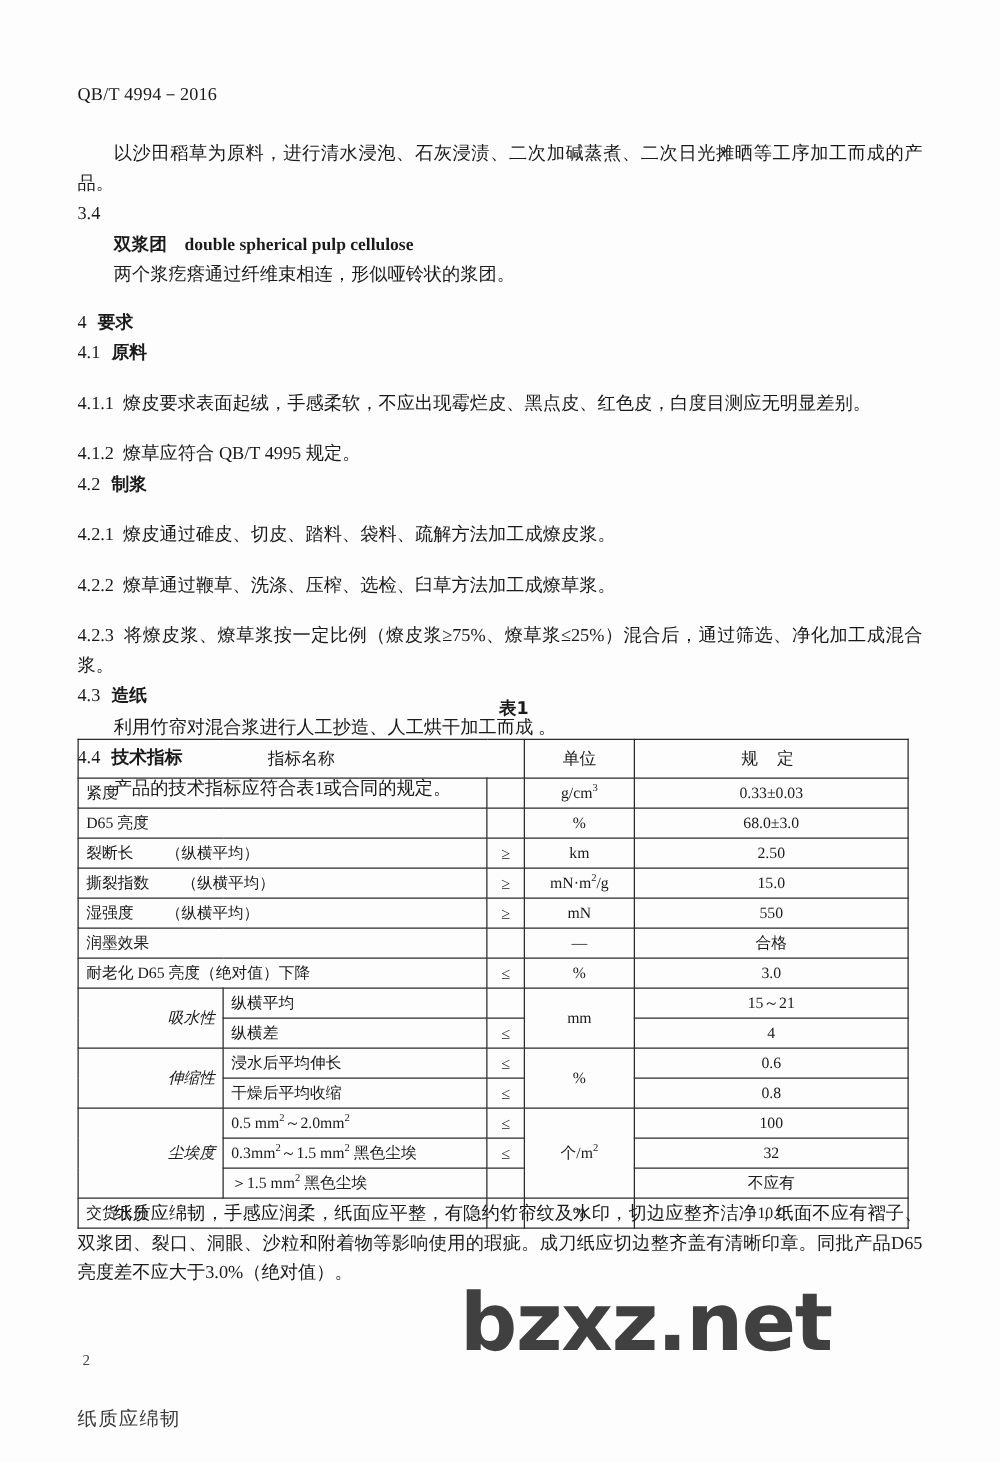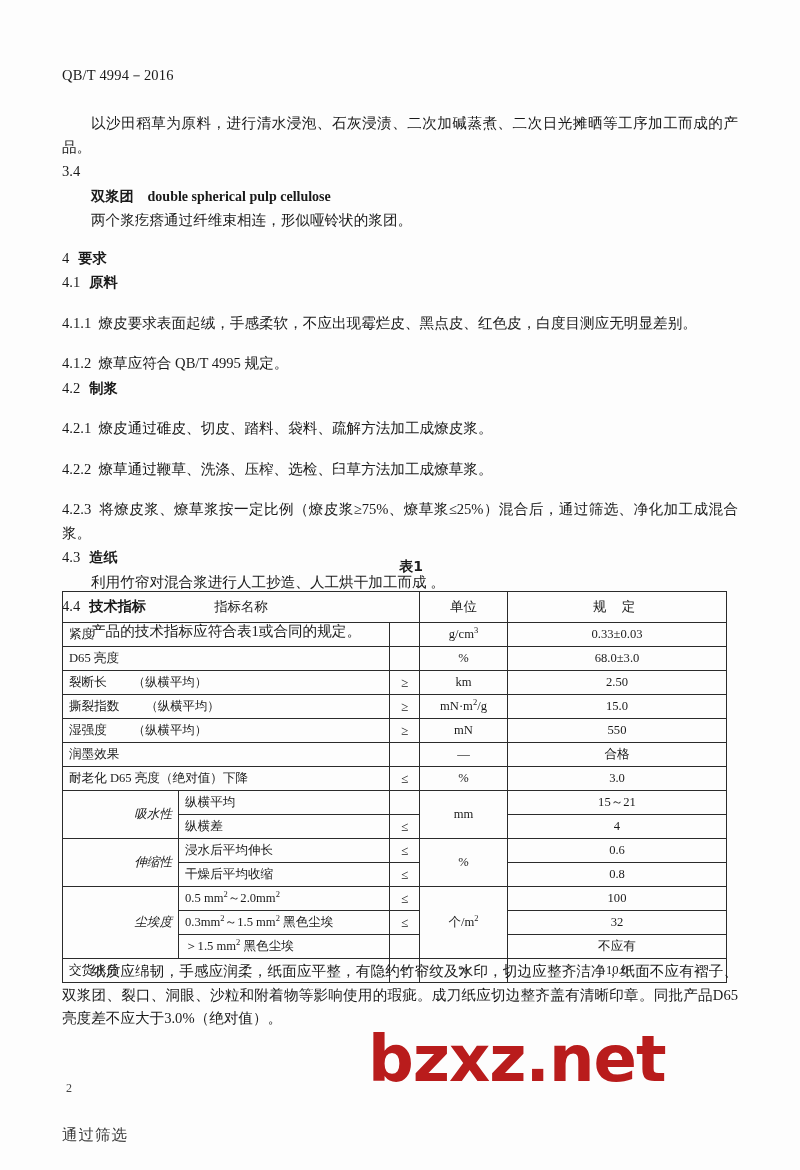--- a/index.html
+++ b/index.html
@@ -150,21 +150,21 @@
     font-family: "DejaVu Sans", "Liberation Sans", sans-serif;
     color: #3a3a3a;
     letter-spacing: 1px;
   }
 </style>
 </head>
 <body>
 
 <div id="page">
 
-  <div id="watermark" style="color: #b91c1c;">bzxz.net</div>
+  <div id="watermark" style="color: #404040;">bzxz.net</div>
 
   <div id="content">
 
     <div class="doc-header">
       <span class="std-code">QB/T</span>
       <span>4994－2016</span>
     </div>
 
     <div class="body-area">
 
@@ -353,16 +353,16 @@
         </tr>
 
       </tbody>
     </table>
 
     <div class="body-area" style="top:960px;">
       <p class="para indent">纸质应绵韧，手感应润柔，纸面应平整，有隐约竹帘纹及水印，切边应整齐洁净，纸面不应有褶子、双浆团、裂口、洞眼、沙粒和附着物等影响使用的瑕疵。成刀纸应切边整齐盖有清晰印章。同批产品D65亮度差不应大于3.0%（绝对值）。</p>
     </div>
 
     <div class="page-num">2</div>
-    <div class="footer-brand">通过筛选</div>
+    <div class="footer-brand">纸质应绵韧</div>
 
   </div>
 </div>
 
 </body></html>

